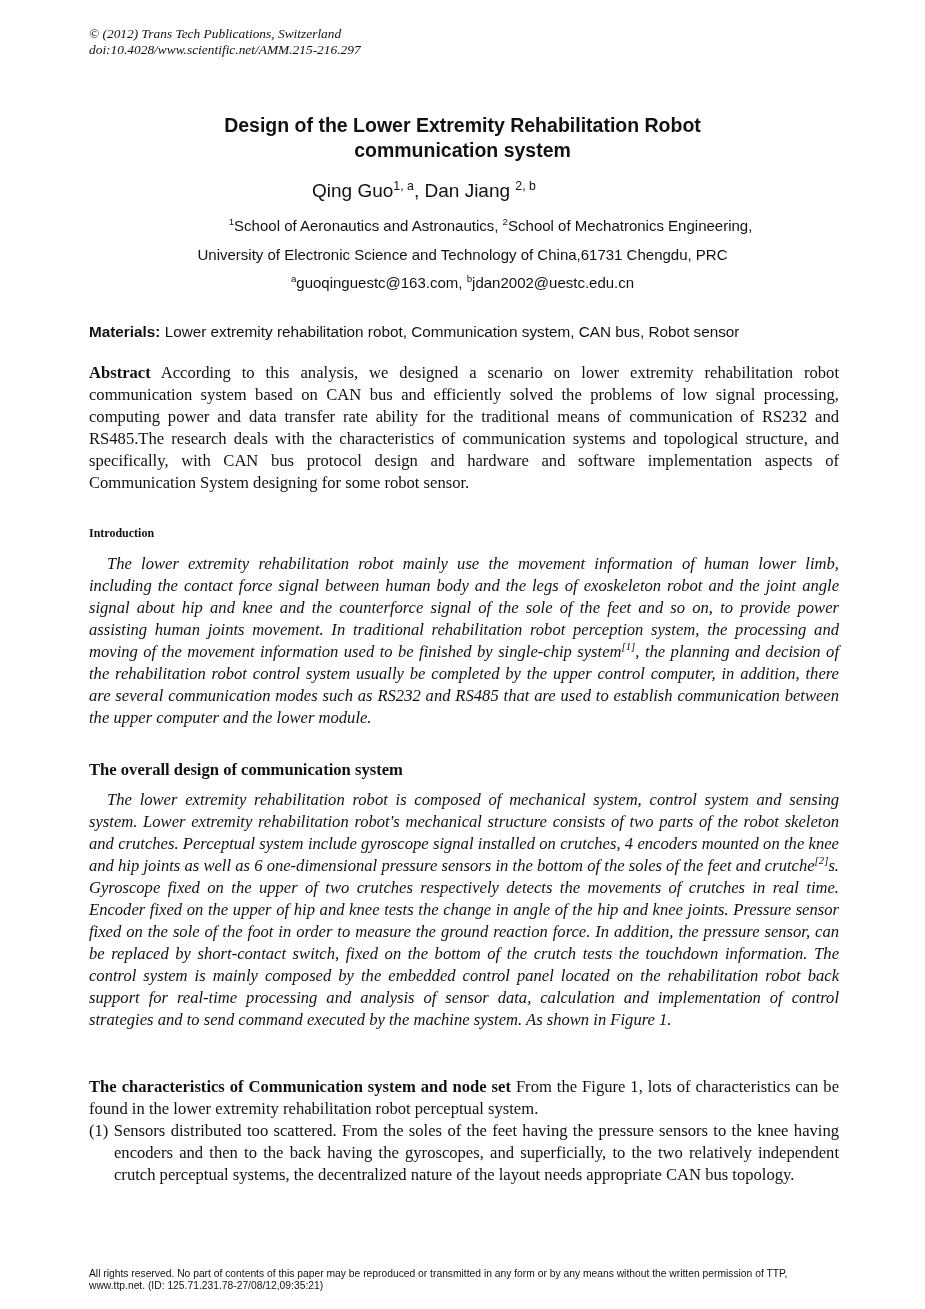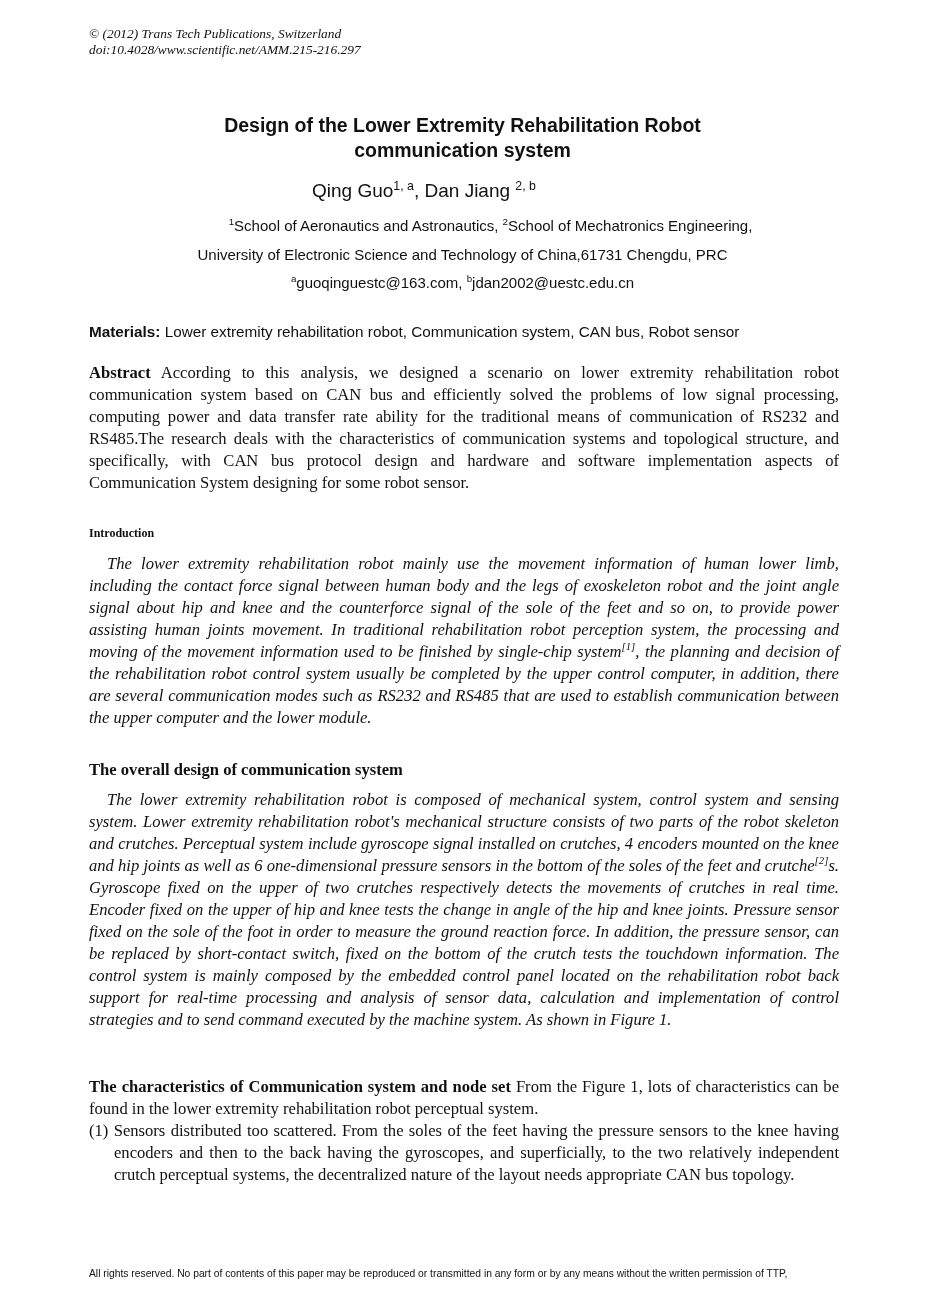--- a/index.html
+++ b/index.html
@@ -73,13 +73,14 @@
   <p class="indent"><span>The lower extremity rehabilitation robot is composed of mechanical system, control system and sensing system. Lower extremity rehabilitation robot's mechanical structure consists of two parts of the robot skeleton and crutches. Perceptual system include gyroscope signal installed on crutches, 4 encoders mounted on the knee and hip joints as well as 6 one-dimensional pressure sensors in the bottom of the soles of the feet and crutche</span><sup>[2]</sup><span>s. Gyroscope fixed on the upper of two crutches respectively detects the movements of crutches in real time. Encoder fixed on the upper of hip and knee tests the change in angle of the hip and knee joints. Pressure sensor fixed on the sole of the foot in order to measure the ground reaction force. In addition, the pressure sensor, can be replaced by short-contact switch, fixed on the bottom of the crutch tests the touchdown information. The control system is mainly composed by the embedded control panel located on the rehabilitation robot back support for real-time processing and analysis of sensor data, calculation and implementation of control strategies and to send command executed by the machine system. As shown in Figure 1.</span></p>
 </div>
 
 <div id="characteristics" class="body-block serif">
   <p><span class="bold">The characteristics of Communication system and node set</span><span> From the Figure 1, lots of characteristics can be found in the lower extremity rehabilitation robot perceptual system.</span></p>
   <p class="list-item">(1) Sensors distributed too scattered. From the soles of the feet having the pressure sensors to the knee having encoders and then to the back having the gyroscopes, and superficially, to the two relatively independent crutch perceptual systems, the decentralized nature of the layout needs appropriate CAN bus topology.</p>
 </div>
 
 <div id="footer" class="sans">
   <div>All rights reserved. No part of contents of this paper may be reproduced or transmitted in any form or by any means without the written permission of TTP,</div>
+  <div>www.ttp.net. (ID: 125.71.231.78-27/08/12,09:35:21)</div>
 </div>
 
 </body></html>

